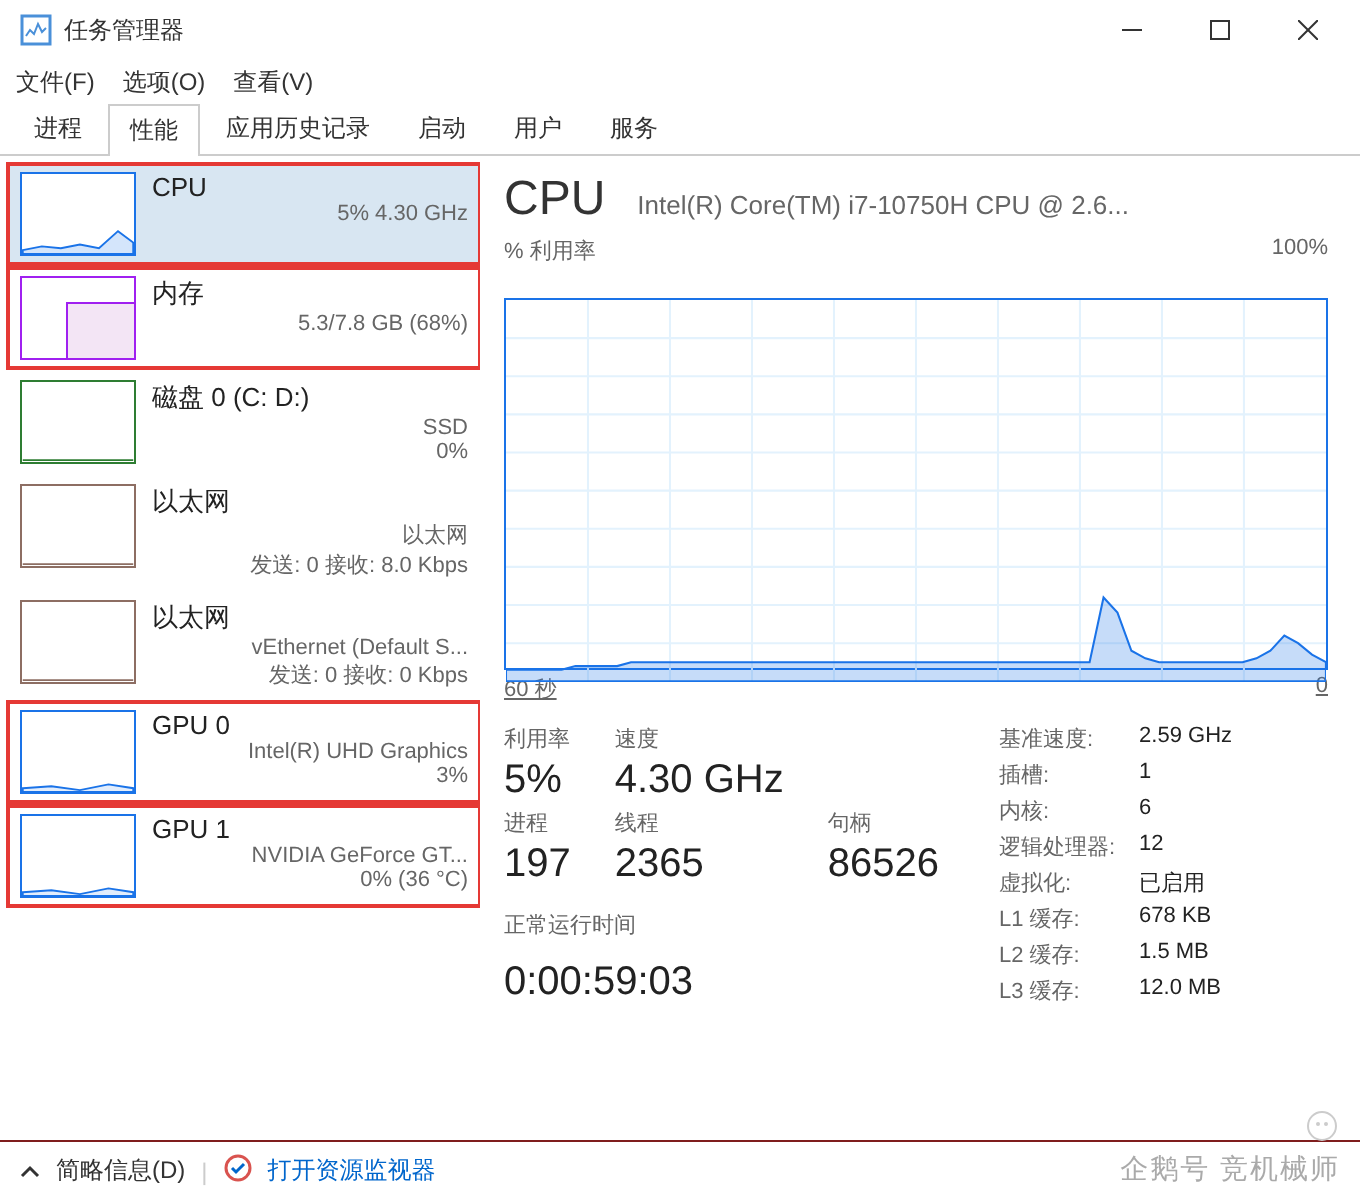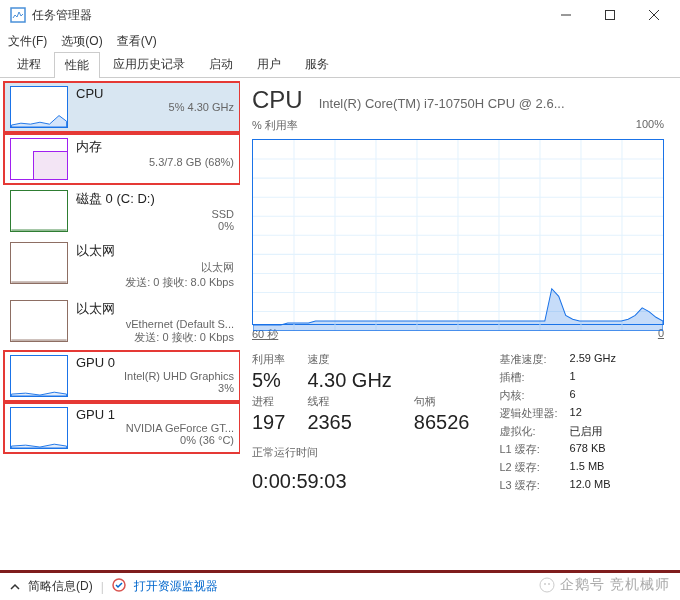--- a/index.html
+++ b/index.html
@@ -28,38 +28,38 @@
 .thumb.eth { border-color: #8d6e63; }
 .thumb.gpu { border-color: #1a73e8; }
 .thumb svg { position: absolute; inset: 0; width: 100%; height: 100%; }
 .s-info { flex: 1; overflow: hidden; }
 .s-title { font-size: 13px; color: #222; }
 .s-sub { font-size: 11px; color: #666; white-space: nowrap; overflow: hidden; text-overflow: ellipsis; text-align: right; }
 .main { flex: 1; padding: 8px 16px 4px 12px; overflow: hidden; }
 .main-head { display: flex; align-items: baseline; gap: 16px; margin-bottom: 4px; }
 .main-title { font-size: 24px; font-weight: 400; }
 .main-sub { font-size: 13px; color: #666; white-space: nowrap; overflow: hidden; text-overflow: ellipsis; text-align: center; }
-.graph-head { display: flex; justify-content: space-between; font-size: 11px; color: #666; margin-bottom: 6px; }
+.graph-head { display: flex; justify-content: space-between; font-size: 11px; color: #666; margin-bottom: 16px; }
 .graph { height: 186px; border: 1px solid #1a73e8; background: #fff; position: relative; margin-bottom: 2px; }
 .graph-grid { position: absolute; inset: 0; }
 .graph-grid line { stroke: #e3f2fd; stroke-width: 1; }
 .graph-line { position: absolute; inset: 0; }
 .graph-line path { stroke: #1a73e8; stroke-width: 1; fill: #1a73e840; }
 .graph-foot { display: flex; justify-content: space-between; font-size: 11px; color: #666; margin-bottom: 10px; text-decoration: underline; }
 .stats { display: flex; gap: 30px; }
 .stats-left { display: grid; grid-template-columns: auto auto auto; column-gap: 22px; row-gap: 2px; }
 .stat-label { font-size: 11px; color: #666; }
 .stat-big { font-size: 20px; color: #222; }
 .stats-left .row3 { grid-column: 1 / span 3; margin-top: 8px; }
 .stats-right { display: grid; grid-template-columns: auto auto; column-gap: 12px; row-gap: 3px; font-size: 11px; color: #666; }
 .stats-right .v { color: #222; }
-.footer { height: 30px; border-top: 3px solid #7f1d1d; display: flex; align-items: center; padding: 0 10px; gap: 8px; font-size: 12px; }
+.footer { height: 30px; border-top: 1px solid #7f1d1d; display: flex; align-items: center; padding: 0 10px; gap: 8px; font-size: 12px; }
 .footer .link { color: #0066cc; cursor: pointer; }
 .chevron { width: 10px; height: 10px; }
-.watermark { position: absolute; right: 10px; bottom: 6px; color: #aaa; font-size: 14px; letter-spacing: 1px; display: flex; align-items: flex-end; gap: 4px; }
+.watermark { position: absolute; right: 10px; bottom: 6px; color: #aaa; font-size: 14px; letter-spacing: 1px; display: flex; align-items: flex-end; gap: 4px; flex-direction: column; }
 .mem-fill { position: absolute; right: 0; top: 30%; bottom: 0; width: 60%; background: #f3e5f5; border-left: 1px solid #a020f0; border-top: 1px solid #a020f0; }
 </style>
 </head>
 <body>
 
 <div class="titlebar">
   <span class="icon">
     <svg viewBox="0 0 16 16">
         <rect x="1" y="1" width="14" height="14" fill="none" stroke="#4a90d9" stroke-width="1.5"></rect>
         <path d="M3 11 L5 8 L7 10 L9 5 L11 9 L13 7" fill="none" stroke="#4a90d9" stroke-width="1"></path>

